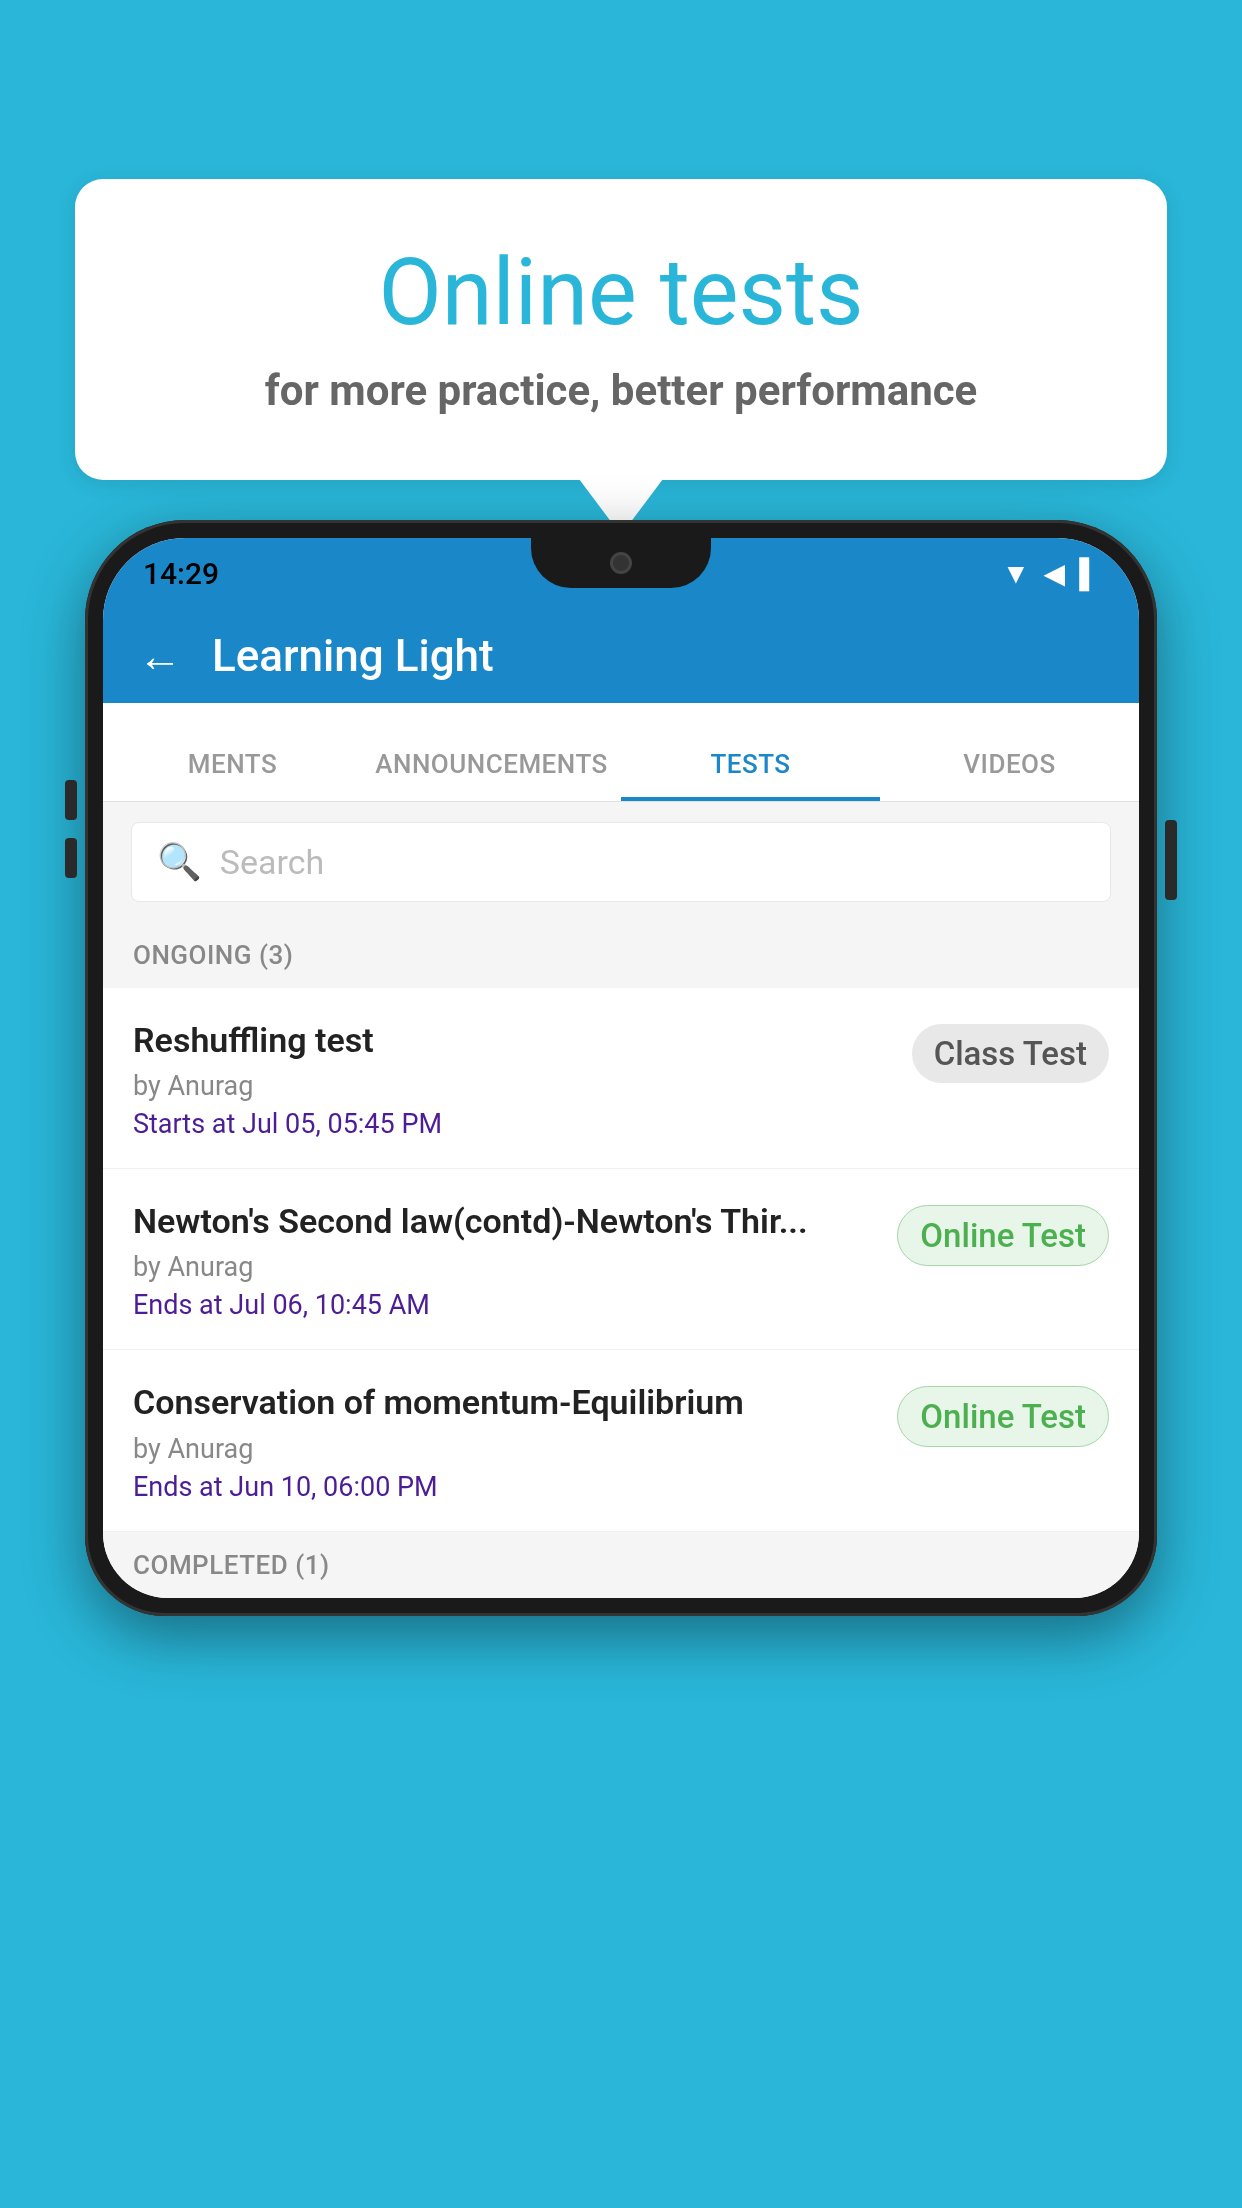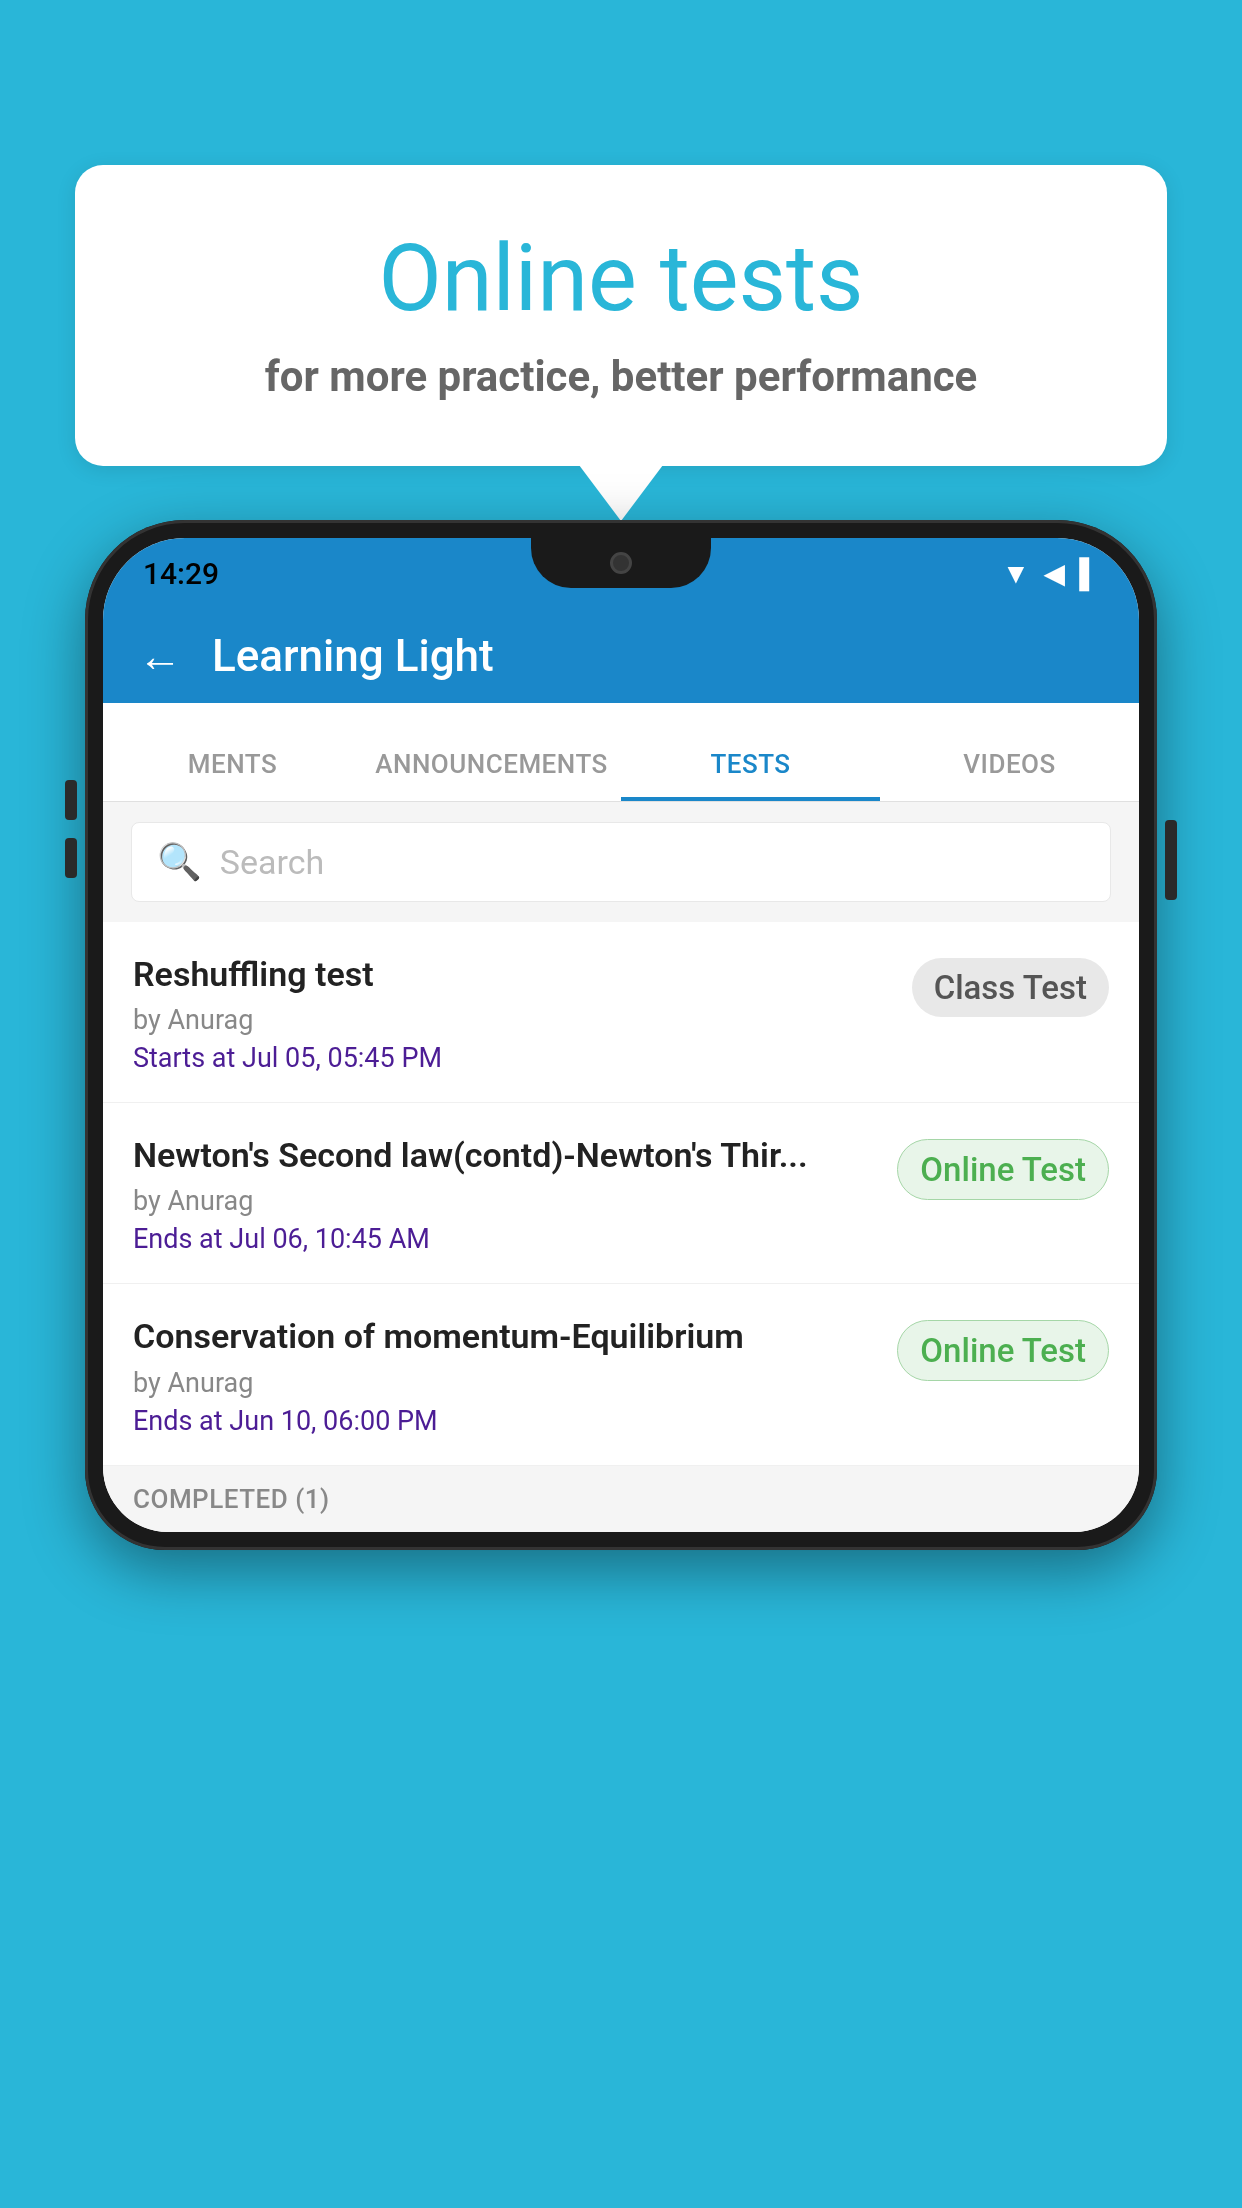--- a/index.html
+++ b/index.html
@@ -9,21 +9,21 @@
       height: 2208px;
       background-color: #29b6d8;
       font-family: 'Roboto', Arial, sans-serif;
       overflow: hidden;
       position: relative;
     }
 
     
     .speech-bubble {
       position: absolute;
-      top: 165px;
+      top: 179px;
       left: 75px;
       right: 75px;
       background: white;
       border-radius: 28px;
       padding: 60px 70px 65px;
       box-shadow: 0 4px 20px rgba(0,0,0,0.1);
     }
     .speech-bubble::after {
       content: '';
       position: absolute;
@@ -322,20 +322,23 @@
         <div class="tab-item">VIDEOS</div>
       </div>
 
       <div class="search-container">
         <div class="search-bar">
           <span class="search-icon-inner">🔍</span>
           <span class="search-text">Search</span>
         </div>
       </div>
 
+      <div class="section-header">
+        <span class="section-label">ONGOING (3)</span>
+      </div>
 
       <div class="test-list">
 
         <div class="test-item">
           <div class="test-info">
             <div class="test-name">Reshuffling test</div>
             <div class="test-author">by Anurag</div>
             <div class="test-time">
               <span>Starts at</span>&nbsp;<span>Jul 05, 05:45 PM</span>
             </div>

